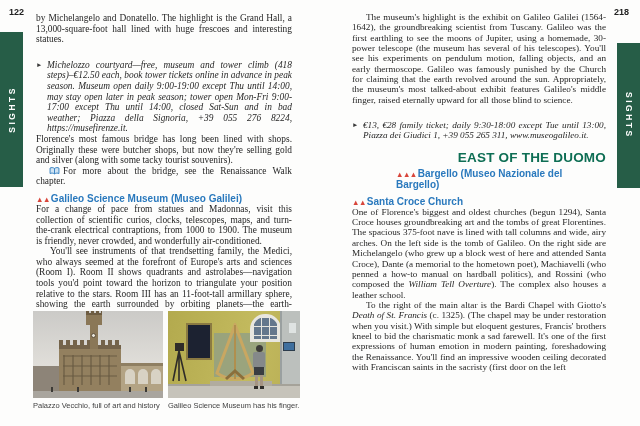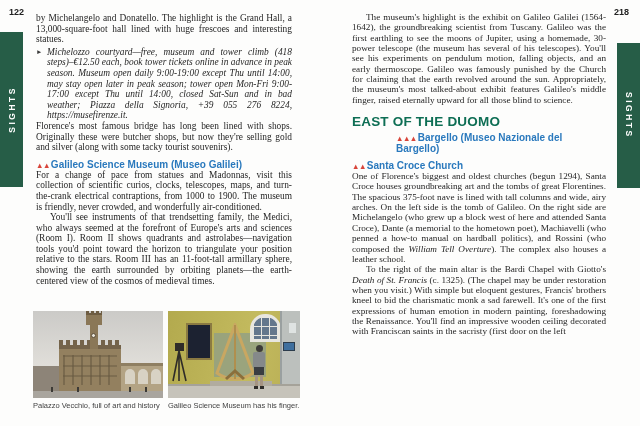--- a/index.html
+++ b/index.html
@@ -19,30 +19,30 @@
   .tab-right { right:0; top:43px; height:145px; }
   .vtext { writing-mode:vertical-rl; font:bold 8.5px "Liberation Sans",sans-serif; letter-spacing:2.5px; }
   .tab-left .vtext { transform:rotate(180deg); }
   
   .col { position:absolute; text-align:justify; }
   #col-left  { left:36px;  top:13px; width:256px; height:296px; overflow:hidden;
                font-size:9.4px; line-height:10.6px; }
   #col-right { left:352px; top:12px; width:254px; height:412px; overflow:hidden;
                font-size:9.2px; line-height:10.35px; }
   .indent { text-indent:14px; }
-  .listing { position:relative; padding-left:11px; margin-top:2px; font-style:italic; }
+  .listing { position:relative; padding-left:11px; margin-top:15px; font-style:italic; }
   .listing .bullet { position:absolute; left:0; top:0; font-style:normal; font-size:6.5px; color:#3a3a3a; }
   .sight-head { margin-top:6px; font:bold 10px "Liberation Sans",sans-serif;
                 color:#2a79bd; text-align:left; }
   .rating { color:#d8453a; font-size:7.5px; letter-spacing:-0.5px; margin-right:1px; }
   .crossref { text-indent:13px; }
   .crossref .icn { display:inline-block; vertical-align:-1px; margin-right:3px; }
   .crossref .icn svg { display:block; }
   .section-head { margin-top:9px; margin-bottom:2px; font:bold 13.5px "Liberation Sans",sans-serif;
-                  color:#0e6e54; letter-spacing:0.2px; text-align:left; }
+                  color:#0e6e54; letter-spacing:0.2px; text-align:right; }
   .it { font-style:italic; }
   
   .photo { position:absolute; top:311px; height:87px; overflow:hidden; background:#cfcecb; }
   #photo1 { left:33px; width:130px; }
   #photo2 { left:168px; width:132px; }
   .caption { position:absolute; top:401px; font:7.5px "Liberation Sans",sans-serif; color:#3f3f3f; text-align:left; }
   #cap1 { left:33px; width:130px; }
   #cap2 { left:168px; width:140px; }
   .abs { position:absolute; }
   
@@ -99,31 +99,41 @@
   </div>
 
   <div id="col-left" class="col">
     <p>by Michelangelo and Donatello. The highlight is the Grand Hall, a 13,000-square-foot hall lined with huge frescoes and interesting statues.</p>
 
     <div class="listing">
       <span class="bullet">►</span><span>Michelozzo courtyard—free, museum and tower climb (418 steps)–€12.50 each, book tower tickets online in advance in peak season. Museum open daily 9:00-19:00 except Thu until 14:00, may stay open later in peak season; tower open Mon-Fri 9:00-17:00 except Thu until 14:00, closed Sat-Sun and in bad weather; Piazza della Signoria, +39 055 276 8224, https://musefirenze.it.</span>
     </div>
 
     <p>Florence's most famous bridge has long been lined with shops. Originally these were butcher shops, but now they're selling gold and silver (along with some tacky tourist souvenirs).</p>
+    <div class="crossref">
+      <span class="icn">
+        <svg width="11" height="8" viewBox="0 0 12 9">
+            <path d="M6 1.6 C4.4 0.4 2.2 0.4 1 1.2 V7.4 C2.2 6.6 4.4 6.6 6 7.8 C7.6 6.6 9.8 6.6 11 7.4 V1.2 C9.8 0.4 7.6 0.4 6 1.6 Z M6 1.6 V7.8" fill="#cfe3f2" stroke="#2a79bd" stroke-width="1"></path>
+          </svg>
+      </span><span>For more about the bridge, see the Renaissance Walk chapter.</span>
+    </div>
 
     <div class="sight-head">
       <span class="rating">▲▲</span><span>Galileo Science Museum (Museo Galilei)</span>
     </div>
     <p>For a change of pace from statues and Madonnas, visit this collection of scientific curios, clocks, telescopes, maps, and turn-the-crank electrical contraptions, from 1000 to 1900. The museum is friendly, never crowded, and wonderfully air-conditioned.</p>
     <p class="indent">You'll see instruments of that trendsetting family, the Medici, who always seemed at the forefront of Europe's arts and sciences (Room I). Room II shows quadrants and astrolabes—navigation tools you'd point toward the horizon to triangulate your position relative to the stars. Room III has an 11-foot-tall armillary sphere, showing the earth surrounded by orbiting planets—the earth-centered view of the cosmos of medieval times.</p>
   </div>
 
   <div id="col-right" class="col">
     <p class="indent">The museum's highlight is the exhibit on Galileo Galilei (1564-1642), the groundbreaking scientist from Tuscany. Galileo was the first earthling to see the moons of Jupiter, using a homemade, 30-power telescope (the museum has several of his telescopes). You'll see his experiments on pendulum motion, falling objects, and an early thermoscope. Galileo was famously punished by the Church for claiming that the earth revolved around the sun. Appropriately, the museum's most talked-about exhibit features Galileo's middle finger, raised eternally upward for all those blind to science.</p>
 
+    <div class="listing">
+      <span class="bullet">►</span><span>€13, €28 family ticket; daily 9:30-18:00 except Tue until 13:00, Piazza dei Giudici 1, +39 055 265 311, www.museogalileo.it.</span>
+    </div>
 
     <div class="section-head">EAST OF THE DUOMO</div>
 
     <div class="sight-head" style="margin-top:3px;margin-left:44px;">
       <span class="rating">▲▲▲</span><span>Bargello (Museo Nazionale del Bargello)</span>
     </div>
 
     <div class="sight-head">
       <span class="rating">▲▲</span><span>Santa Croce Church</span>
     </div>

